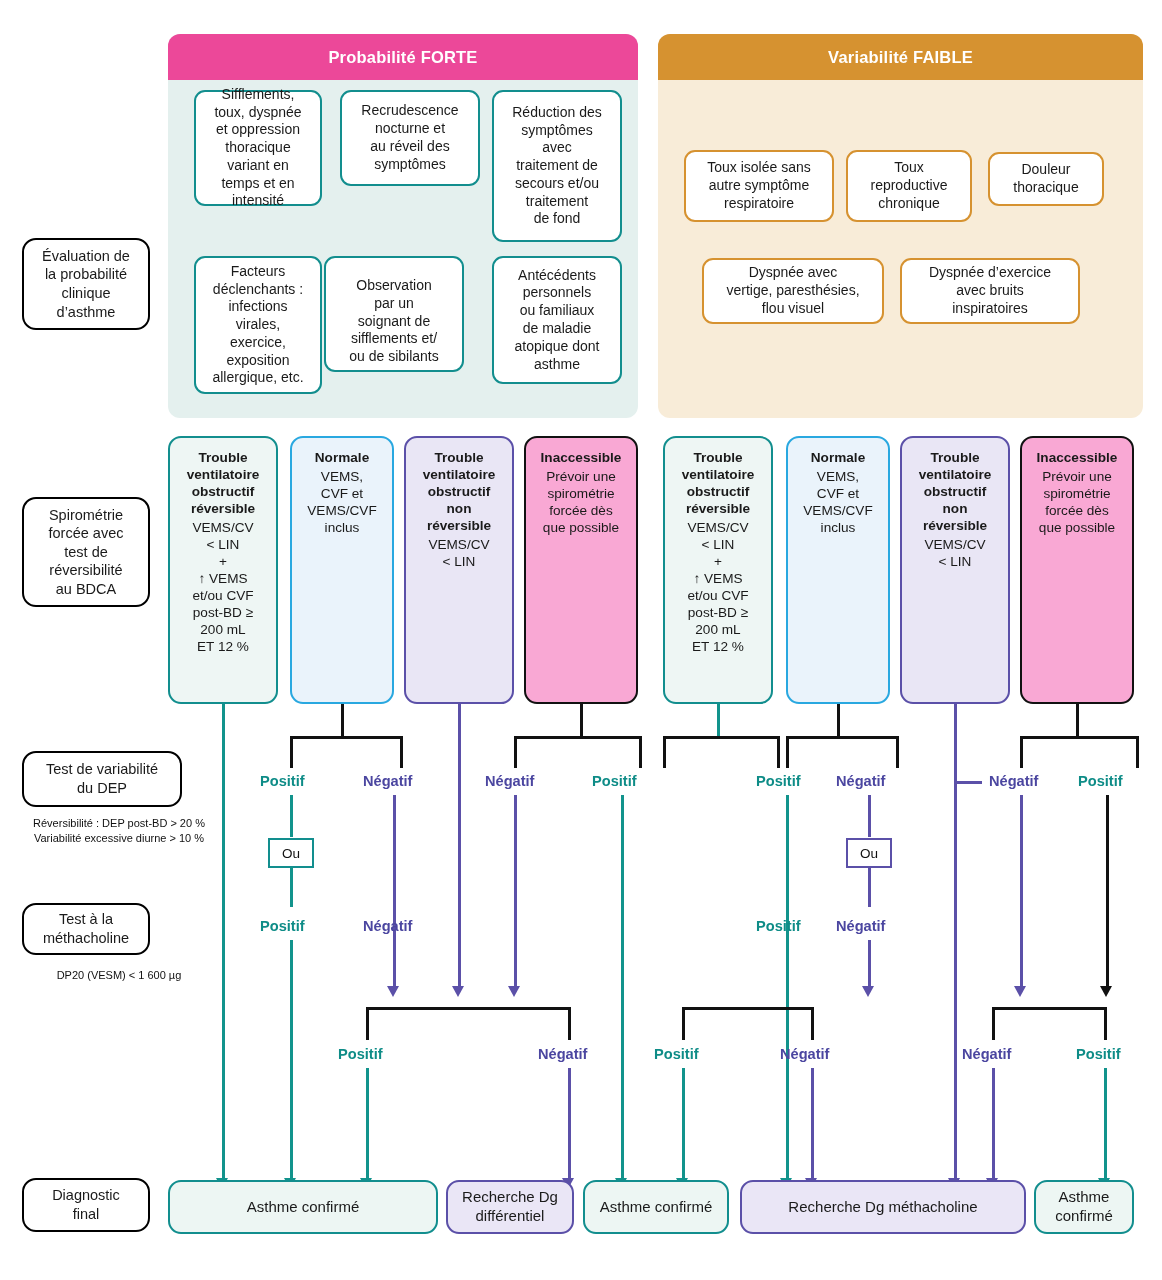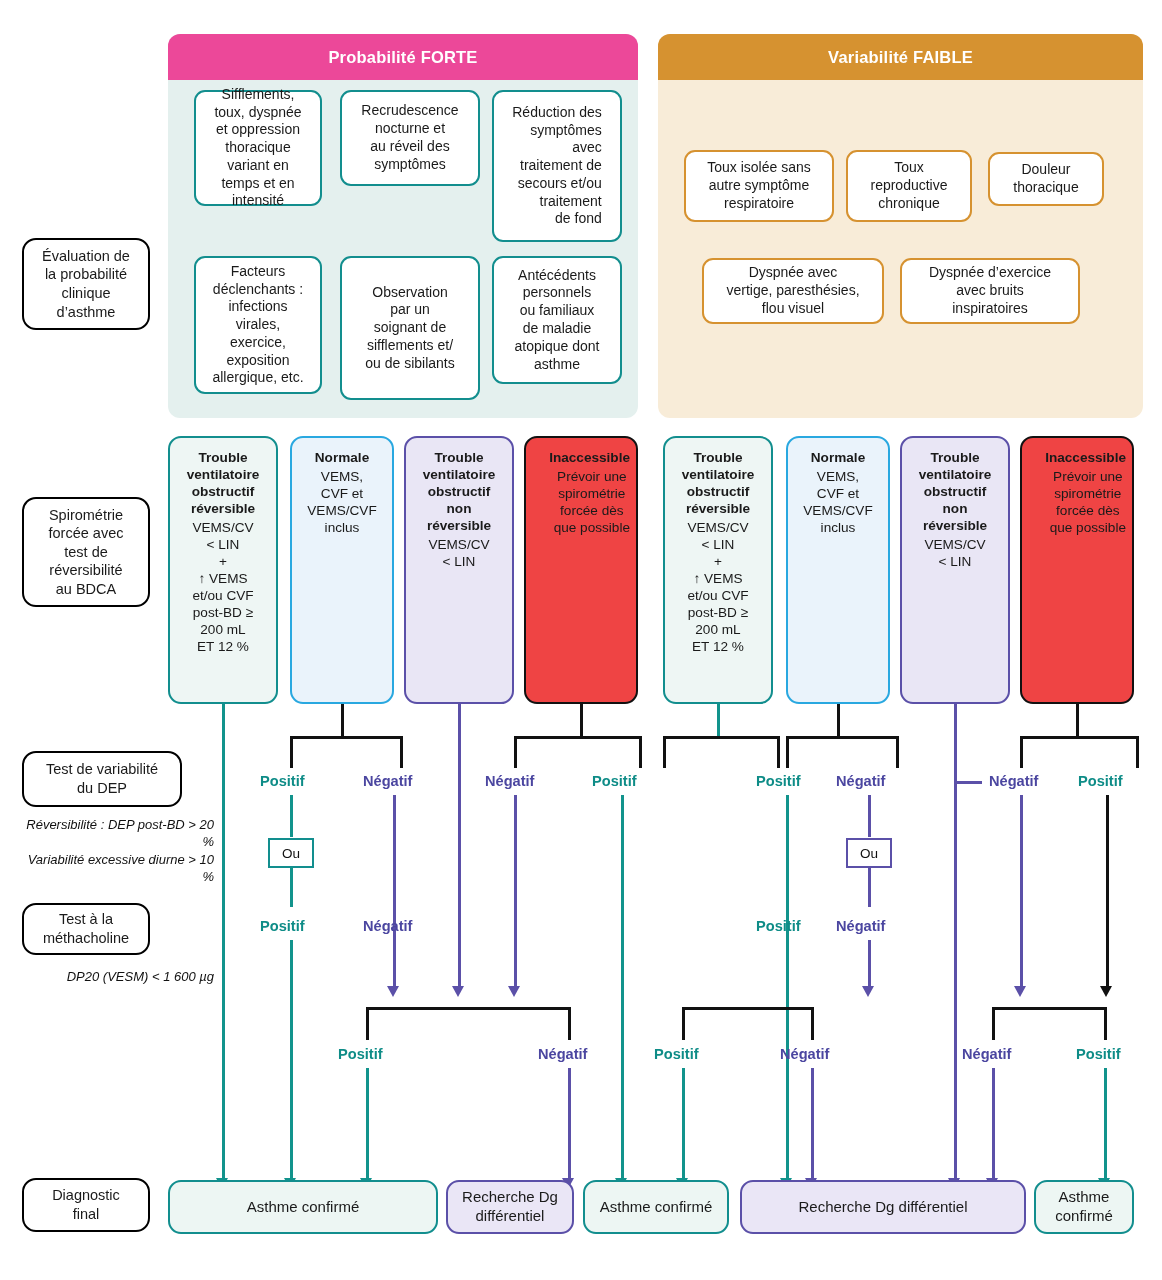--- a/index.html
+++ b/index.html
@@ -6,21 +6,21 @@
   body{width:1162px;height:1280px;position:relative;
        font-family:"Liberation Sans","DejaVu Sans",sans-serif;
        color:#1a1a1a;overflow:hidden;}
   #stage{position:absolute;left:0;top:0;width:1162px;height:1280px;}
   .abs{position:absolute;box-sizing:border-box;}
 
   
   .stage-label{border:2.5px solid #000;border-radius:14px;background:#fff;
       display:flex;align-items:center;justify-content:center;text-align:center;
       font-size:14.5px;line-height:1.28;padding:4px 6px;}
-  .note{font-size:13px;line-height:1.34;color:#111;text-align:right;font-style:italic;}
+  .note{font-size:11px;line-height:1.34;color:#111;text-align:center;}
 
   
   .panel{border-radius:12px;overflow:hidden;}
   .panel-head{height:46px;display:flex;align-items:center;justify-content:center;
       color:#fff;font-size:16.5px;font-weight:700;letter-spacing:.2px;}
   .panel-body{position:relative;width:100%;}
   .panel-forte{background:#e4f0ee;}
   .panel-forte .panel-head{background:#ec4899;}
   .panel-faible{background:#f8ecd8;}
   .panel-faible .panel-head{background:#d69230;}
@@ -32,21 +32,21 @@
   .crit.gold{border:2.4px solid #d69230;}
 
   
   .spiro{border-radius:13px;display:flex;flex-direction:column;align-items:center;
       text-align:center;padding:12px 6px 6px;font-size:13.6px;line-height:1.25;}
   .spiro .hd{font-weight:700;}
   .spiro .bd{margin-top:2px;}
   .s-rev{border:2.4px solid #128e8e;background:#eef6f4;}
   .s-norm{border:2.4px solid #29a8e0;background:#eaf3fb;}
   .s-nonrev{border:2.4px solid #5b50a8;background:#e9e6f5;}
-  .s-inacc{border:2.4px solid #111;background:#ef4444;align-items:flex-end;}
+  .s-inacc{border:2.4px solid #111;background:#f9a8d4;}
 
   
   .outcome{border-radius:13px;display:flex;align-items:center;justify-content:center;
       text-align:center;font-size:15px;line-height:1.25;}
   .o-teal{border:2.4px solid #128e8e;background:#edf6f3;}
   .o-purple{border:2.4px solid #5b50a8;background:#eae6f6;}
 
   
   .verdict{font-size:14.6px;font-weight:700;white-space:nowrap;}
   .v-pos{color:#0e8c87;}
@@ -103,28 +103,28 @@
     <div class="panel-head">Probabilité FORTE</div>
     <div class="panel-body"></div>
   </div>
 
   <div class="abs crit teal" style="left:194px;top:90px;width:128px;height:116px;">
     <span>Sifflements,<br>toux, dyspnée<br>et oppression<br>thoracique<br>variant en<br>temps et en<br>intensité</span>
     </div>
   <div class="abs crit teal" style="left:340px;top:90px;width:140px;height:96px;">
     <span>Recrudescence<br>nocturne et<br>au réveil des<br>symptômes</span>
     </div>
-  <div class="abs crit teal" style="left:492px;top:90px;width:130px;height:152px;text-align:right;">
+  <div class="abs crit teal" style="left:492px;top:90px;width:130px;height:152px;">
     <span>Réduction des<br>symptômes<br>avec<br>traitement de<br>secours et/ou<br>traitement<br>de fond</span>
     </div>
 
   <div class="abs crit teal" style="left:194px;top:256px;width:128px;height:138px;">
     <span>Facteurs<br>déclenchants :<br>infections<br>virales,<br>exercice,<br>exposition<br>allergique, etc.</span>
     </div>
-  <div class="abs crit teal" style="left:340px;top:256px;width:140px;height:144px;">
+  <div class="abs crit teal" style="left:324px;top:256px;width:140px;height:116px;align-items:flex-end;">
     <span>Observation<br>par un<br>soignant de<br>sifflements et/<br>ou de sibilants</span>
     </div>
   <div class="abs crit teal" style="left:492px;top:256px;width:130px;height:128px;">
     <span>Antécédents<br>personnels<br>ou familiaux<br>de maladie<br>atopique dont<br>asthme</span>
     </div>
 
   <div class="abs panel panel-faible" style="left:658px;top:34px;width:485px;height:384px;">
     <div class="panel-head">Variabilité FAIBLE</div>
     <div class="panel-body"></div>
   </div>
@@ -295,20 +295,20 @@
 
   <div class="abs outcome o-purple" style="left:446px;top:1180px;width:128px;height:54px;">
     <span>Recherche Dg<br>différentiel</span>
     </div>
 
   <div class="abs outcome o-teal" style="left:583px;top:1180px;width:146px;height:54px;">
     <span>Asthme confirmé</span>
     </div>
 
   <div class="abs outcome o-purple" style="left:740px;top:1180px;width:286px;height:54px;">
-    <span>Recherche Dg différentiel</span>
+    <span>Recherche Dg méthacholine</span>
     </div>
 
   <div class="abs outcome o-teal" style="left:1034px;top:1180px;width:100px;height:54px;">
     <span>Asthme<br>confirmé</span>
     </div>
 
 </div>
 
 </body></html>

